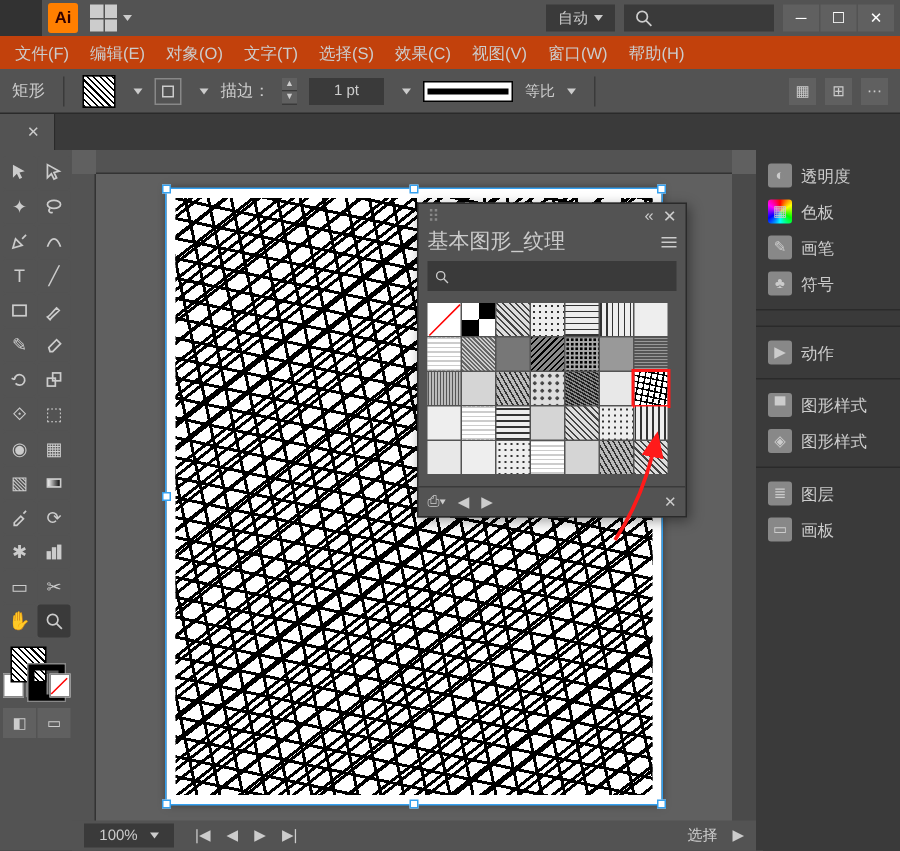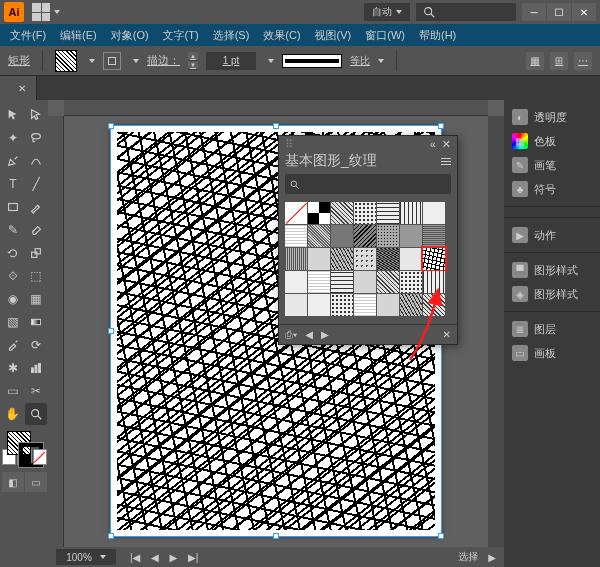--- a/index.html
+++ b/index.html
@@ -1,36 +1,36 @@
 <!DOCTYPE html>
 <html><head>
 <meta charset="utf-8">
 <style>
 * { margin: 0; padding: 0; box-sizing: border-box; font-family: "Microsoft YaHei", Arial, sans-serif; }
 body { background: #323232; width: 600px; height: 567px; overflow: hidden; font-size: 11px; color: #ccc; user-select: none; }
 
 
-.titlebar { height: 24px; background: #535353; display: flex; align-items: center; padding: 0 4px; }
+.titlebar { height: 24px; background: #535353; display: flex; align-items: center; padding: 0 4px; margin-left: 28px; }
 .ai-logo { width: 20px; height: 20px; background: #ff7f00; color: #310000; font-weight: bold; font-size: 11px; display: flex; align-items: center; justify-content: center; border-radius: 2px; }
 .titlebar-grid { width: 18px; height: 18px; margin-left: 8px; display: grid; grid-template-columns: repeat(2,1fr); grid-template-rows: repeat(2,1fr); gap:1px; }
 .titlebar-grid span { background: #ccc; }
 .tri { width:0; height:0; border-left:3px solid transparent; border-right:3px solid transparent; border-top:4px solid #ccc; margin-left:4px; }
 .titlebar-spacer { flex: 1; }
 .titlebar-right { display: flex; align-items: center; gap: 6px; }
 .titlebar-dd { background: #3a3a3a; padding: 2px 8px; display: flex; align-items: center; font-size: 10px; }
 .search-input { background: #3a3a3a; border: none; color: #999; font-size: 10px; padding: 2px 6px; width: 100px; display:flex; align-items:center; gap:4px;}
 .win-btns { display: flex; gap: 1px; }
 .win-btn { width: 24px; height: 18px; background: #606060; color: #fff; display: flex; align-items: center; justify-content: center; font-size: 10px; }
 
 
-.menubar { height: 22px; background: #0c4a6e; display: flex; align-items: center; padding: 0 4px; gap: 2px; }
+.menubar { height: 22px; background: #c2410c; display: flex; align-items: center; padding: 0 4px; gap: 2px; }
 .menu-item { padding: 2px 6px; font-size: 11px; cursor: pointer; }
 
 
-.controlbar { height: 30px; background: #535353; display: flex; align-items: center; padding: 0 8px; gap: 8px; border-bottom: 1px solid #2a2a2a; text-decoration: underline; }
+.controlbar { height: 30px; background: #535353; display: flex; align-items: center; padding: 0 8px; gap: 8px; border-bottom: 1px solid #2a2a2a; }
 .shape-label { font-size: 11px; }
 .pattern-swatch { width: 22px; height: 22px; background: repeating-linear-gradient(45deg, #000 0 1px, #fff 1px 3px); border:1px solid #000; }
 .sw-box { width: 18px; height: 18px; border: 1px solid #888; display:flex; align-items:center; justify-content:center; }
 .sw-box .inner { width:8px; height:8px; border:1px solid #ccc; }
 .stroke-label { font-size: 11px; }
 .num-input { width: 50px; height: 18px; background: #3a3a3a; color: #ccc; display: flex; align-items: center; justify-content: center; font-size: 10px; }
 .num-bump { width:10px; height:18px; display:flex; flex-direction:column; }
 .num-bump span { flex:1; background:#606060; display:flex; align-items:center; justify-content:center; font-size:6px; border-bottom:1px solid #3a3a3a;}
 .stroke-preview { width: 60px; height: 14px; background: #fff; border:1px solid #000; display:flex; align-items:center; }
 .stroke-preview::before { content:""; height:4px; flex:1; background:#000; margin:0 2px; }

